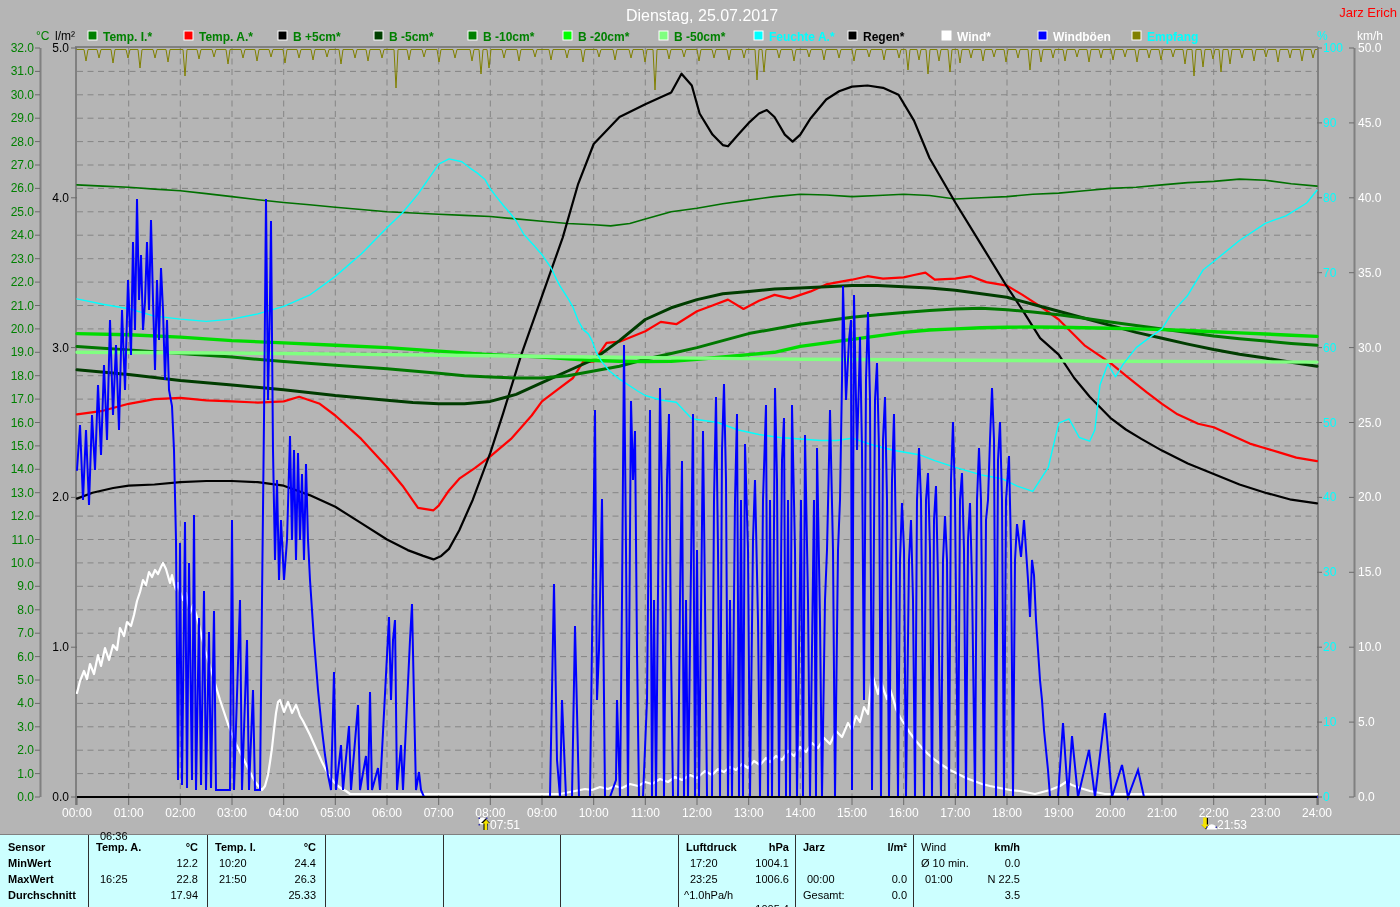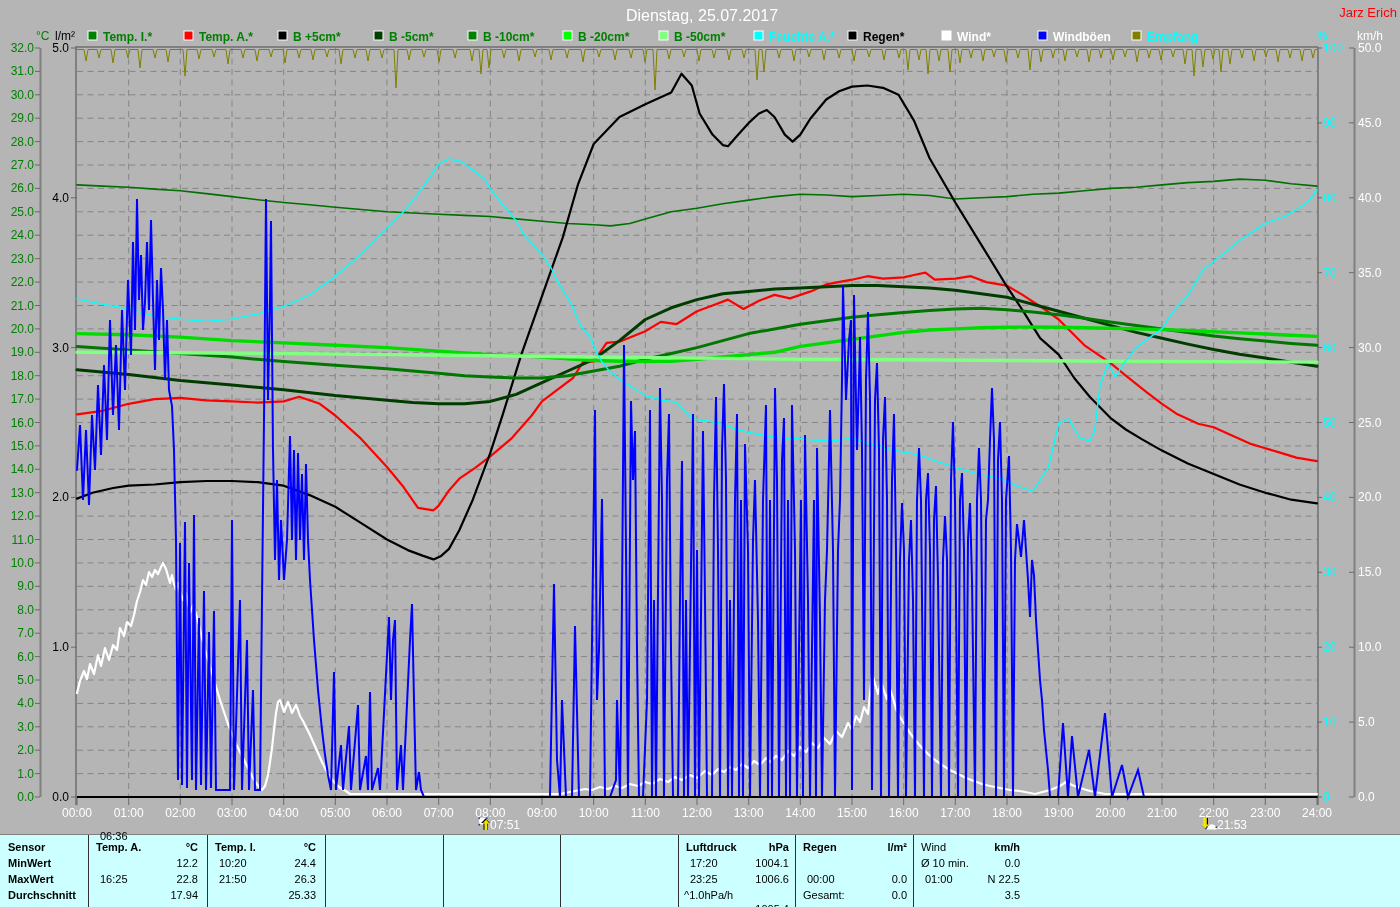--- a/index.html
+++ b/index.html
@@ -342,21 +342,21 @@
     <div class="tc" style="right:1084px;top:873px;text-align:right;">26.3</div>
     <div class="tc" style="right:1084px;top:889px;text-align:right;">25.33</div>
     <div class="tc" style="left:686px;top:841px;font-weight:bold;">Luftdruck</div>
     <div class="tc" style="right:611px;top:841px;text-align:right;font-weight:bold;padding-left:32px;">hPa</div>
     <div class="tc" style="left:690px;top:857px;">17:20</div>
     <div class="tc" style="right:611px;top:857px;text-align:right;">1004.1</div>
     <div class="tc" style="left:690px;top:873px;">23:25</div>
     <div class="tc" style="right:611px;top:873px;text-align:right;">1006.6</div>
     <div class="tc" style="left:684px;top:889px;">^1.0hPa/h</div>
     <div class="tc" style="right:611px;top:889px;text-align:center;margin-top:14px;">1005.4</div>
-    <div class="tc" style="left:803px;top:841px;font-weight:bold;">Regen</div>
+    <div class="tc" style="left:803px;top:841px;font-weight:bold;">Jarz</div>
     <div class="tc" style="right:493px;top:841px;text-align:right;font-weight:bold;">l/m²</div>
     <div class="tc" style="left:807px;top:873px;">00:00</div>
     <div class="tc" style="right:493px;top:873px;text-align:right;">0.0</div>
     <div class="tc" style="left:803px;top:889px;">Gesamt:</div>
     <div class="tc" style="right:493px;top:889px;text-align:right;">0.0</div>
     <div class="tc" style="left:921px;top:841px;font-weight:normal;">Wind</div>
     <div class="tc" style="right:380px;top:841px;text-align:right;font-weight:bold;">km/h</div>
     <div class="tc" style="left:921px;top:857px;">Ø 10 min.</div>
     <div class="tc" style="right:380px;top:857px;text-align:right;">0.0</div>
     <div class="tc" style="left:925px;top:873px;">01:00</div>

